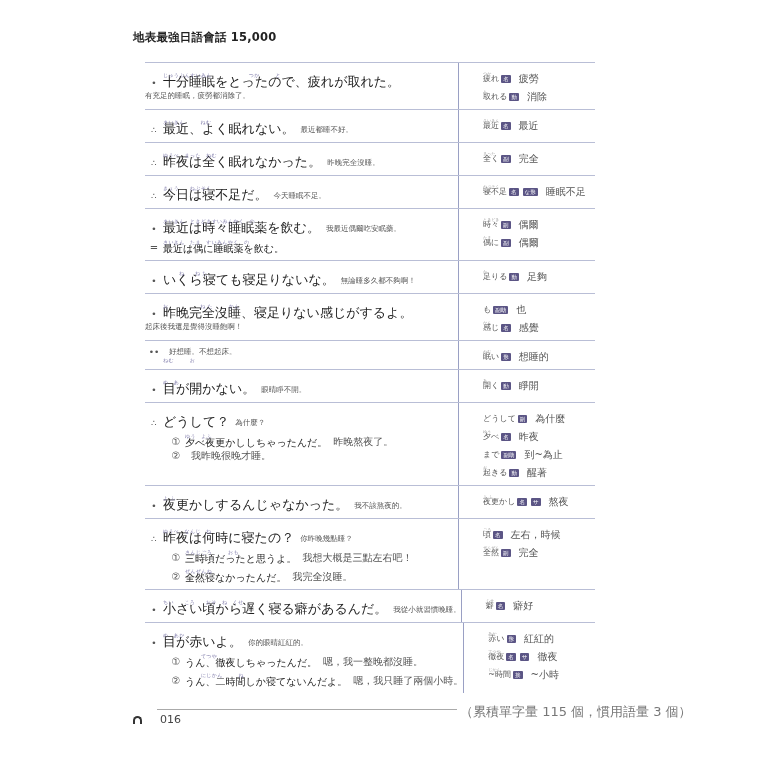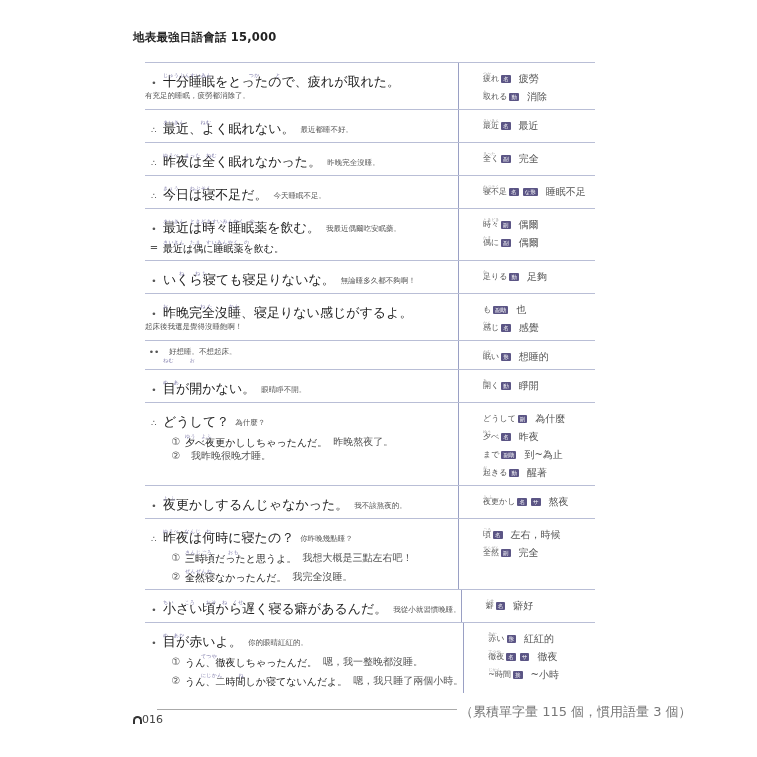--- a/index.html
+++ b/index.html
@@ -21,21 +21,21 @@
   .sub .jp { font-size:10px; padding-top:6px; line-height:13px; }
   .sub .zh { font-size:10px; }
   .eq { width:18px; text-align:center; font-size:10px; color:#555; flex:none; line-height:14px; }
   .vocab { display:flex; align-items:center; line-height:12px; margin:2px 0; white-space:nowrap; position:relative; padding-top:4px; }
   .vocab .w { font-size:8px; color:#555; position:relative; }
   .vocab .w .ruby { position:absolute; top:-5px; left:0; font-size:4px; color:#999; }
   .badge { display:inline-block; background:#5b5585; color:#fff; font-size:5.5px; padding:0 2px; margin:0 2px; line-height:8px; border-radius:1px; }
   .vocab .m { font-size:10px; color:#555; margin-left:6px;text-align:center; }
   .footer-line { position:absolute; left:157px; top:709px; width:300px; border-top:1px solid #aaa; }
   .footer-stat { position:absolute; left:460px; top:703px; font-size:13px; color:#777; }
-  .page-num { position:absolute; left:133px; top:713px; font-size:11px; color:#444; display:flex; align-items:center; gap:0; }
+  .page-num { position:absolute; left:133px; top:713px; font-size:11px; color:#444; display:flex; align-items:center; gap:18px; }
   .hp { display:inline-block; width:9px; height:8px; border:2px solid #333; border-bottom:none; border-radius:6px 6px 0 0; box-sizing:border-box; position:relative; }
 </style>
 </head>
 <body>
 
 <div class="book-title">地表最強日語會話 15,000</div>
 
 <div class="page" id="page">
     <div class="row">
       <div class="left">

